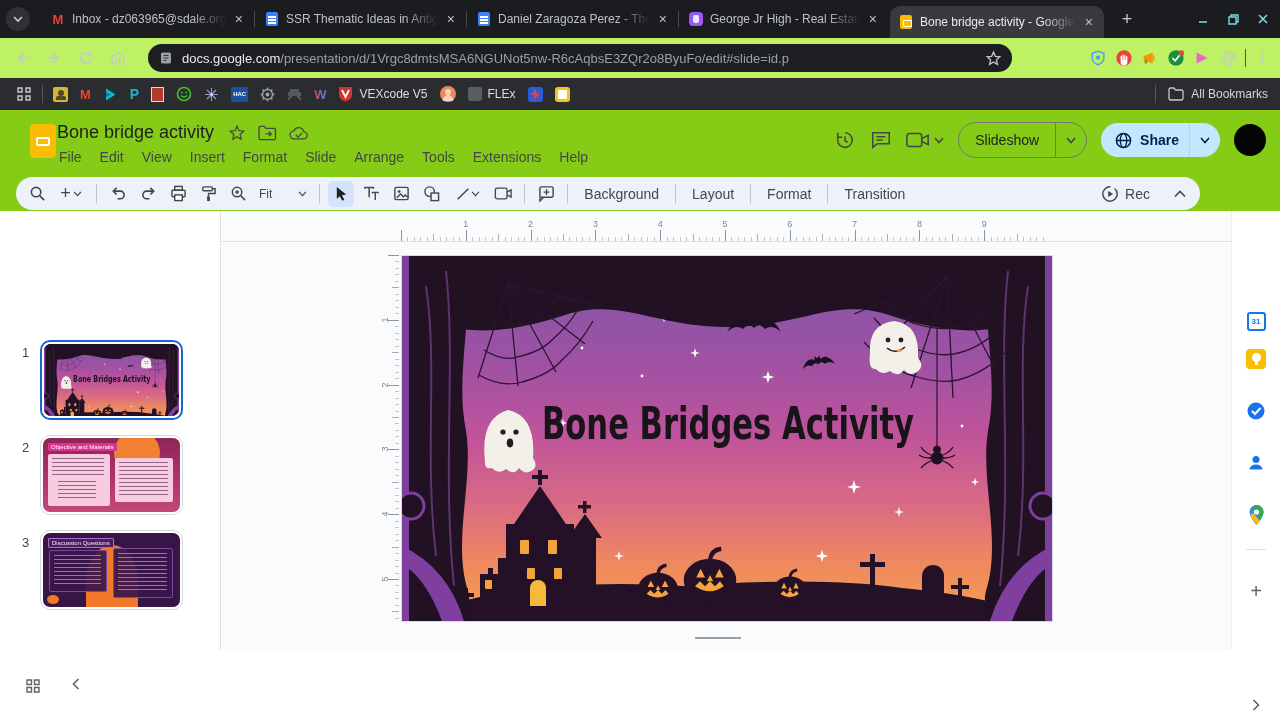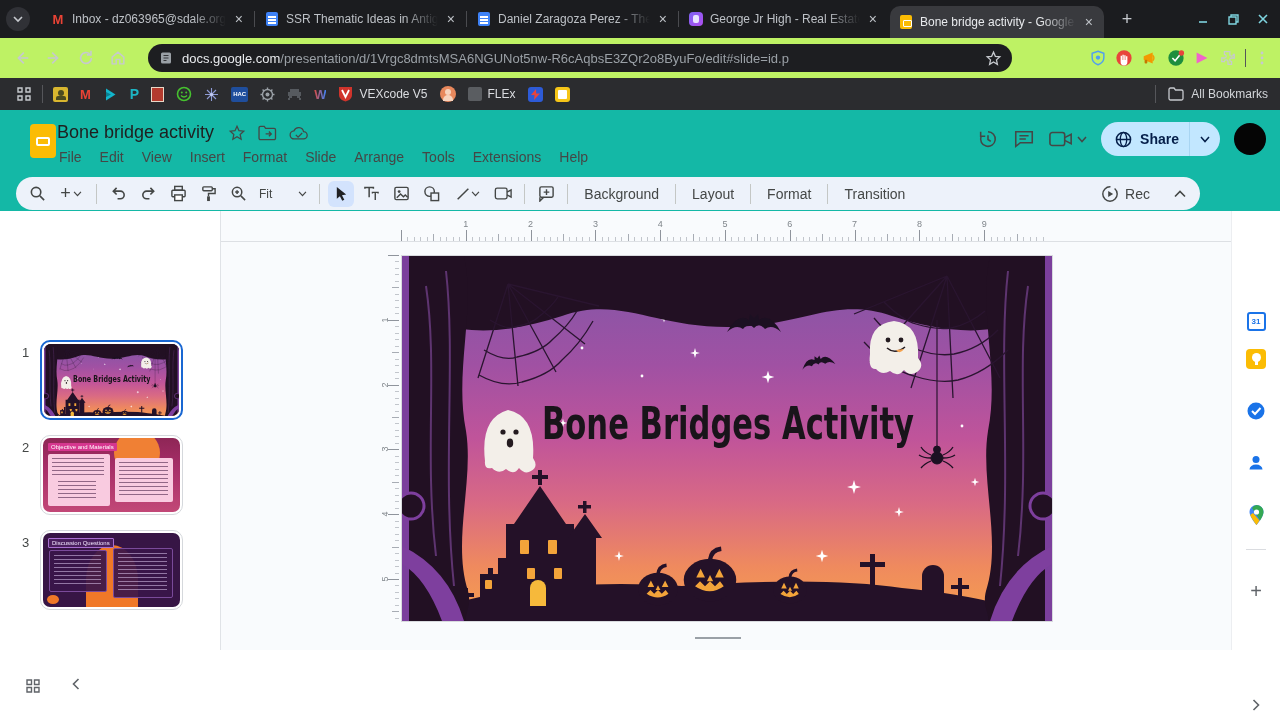--- a/index.html
+++ b/index.html
@@ -37,21 +37,21 @@
   .url .host{color:#e8eaed;}
   .url .path{color:#9aa0a6;}
   .extrow{position:absolute;right:10px;top:6px;height:28px;display:flex;align-items:center;gap:8px;}
   
   .bookmarks{position:absolute;left:0;top:78px;width:1280px;height:32px;background:#2b2c2f;
     display:flex;align-items:center;}
   .bm{height:20px;display:flex;align-items:center;margin:0 6px;flex:0 0 auto;}
   .bmlabel{color:#dadce0;font-size:12px;margin-left:6px;}
   .allbm{position:absolute;right:12px;top:0;height:32px;display:flex;align-items:center;color:#d3d6da;font-size:12px;}
   
-  .app{position:absolute;left:0;top:110px;width:1280px;height:610px;background:#14b8a6;}
+  .app{position:absolute;left:0;top:110px;width:1280px;height:610px;background:#84cc16;}
   .slides-logo{position:absolute;left:30px;top:14px;width:26px;height:34px;background:#fbbc04;border-radius:4px;}
   .slides-logo:before{content:"";position:absolute;left:6px;top:13px;width:14px;height:9px;border:2.5px solid #fff;border-radius:2px;box-sizing:border-box;}
   .doctitle{position:absolute;left:57px;top:12px;font-size:18px;color:#1f1f1f;}
   .title-icons{position:absolute;left:228px;top:14px;display:flex;gap:12px;align-items:center;color:#444746;}
   .menubar{position:absolute;left:50px;top:36px;display:flex;}
   .menu-item{font-size:14px;color:#444746;padding:3px 9px;border-radius:4px;}
   .hdr-right{position:absolute;right:14px;top:12px;display:flex;align-items:center;gap:14px;}
   .btn-slideshow{display:flex;align-items:center;border:1px solid #747775;border-radius:18px;height:34px;overflow:hidden;}
   .btn-slideshow .lab{padding:0 16px;font-size:14px;color:#1f1f1f;}
   .btn-slideshow .dd{width:30px;height:34px;border-left:1px solid #747775;display:flex;align-items:center;justify-content:center;}
@@ -547,20 +547,28 @@
         </svg>
       <div style="display:flex;align-items:center;gap:4px;">
         <svg width="24" height="20" viewBox="0 0 26 20">
             <rect x="1" y="3" width="16" height="14" rx="2.5" stroke="#444746" stroke-width="1.7" fill="none"></rect>
             <path d="M17 8.5 L24 5 V15 L17 11.5" stroke="#444746" stroke-width="1.7" fill="none"></path>
           </svg>
         <svg width="10" height="7" viewBox="0 0 10 7">
             <path d="M1 1 L5 5.5 L9 1" stroke="#444746" stroke-width="1.5" fill="none"></path>
           </svg>
       </div>
+      <div class="btn-slideshow">
+        <span class="lab">Slideshow</span>
+        <span class="dd">
+            <svg width="10" height="7" viewBox="0 0 10 7">
+              <path d="M1 1 L5 5.5 L9 1" stroke="#444746" stroke-width="1.5" fill="none"></path>
+            </svg>
+          </span>
+      </div>
       <div class="btn-share">
         <span class="seg1">
           <svg width="17" height="17" viewBox="0 0 18 18">
               <circle cx="9" cy="9" r="7.5" stroke="#041e49" stroke-width="1.6" fill="none"></circle>
               <ellipse cx="9" cy="9" rx="3.4" ry="7.5" stroke="#041e49" stroke-width="1.4" fill="none"></ellipse>
               <path d="M1.8 9 h14.4" stroke="#041e49" stroke-width="1.4"></path>
             </svg>
           <span class="lab">Share</span>
         </span>
         <span class="dd">

